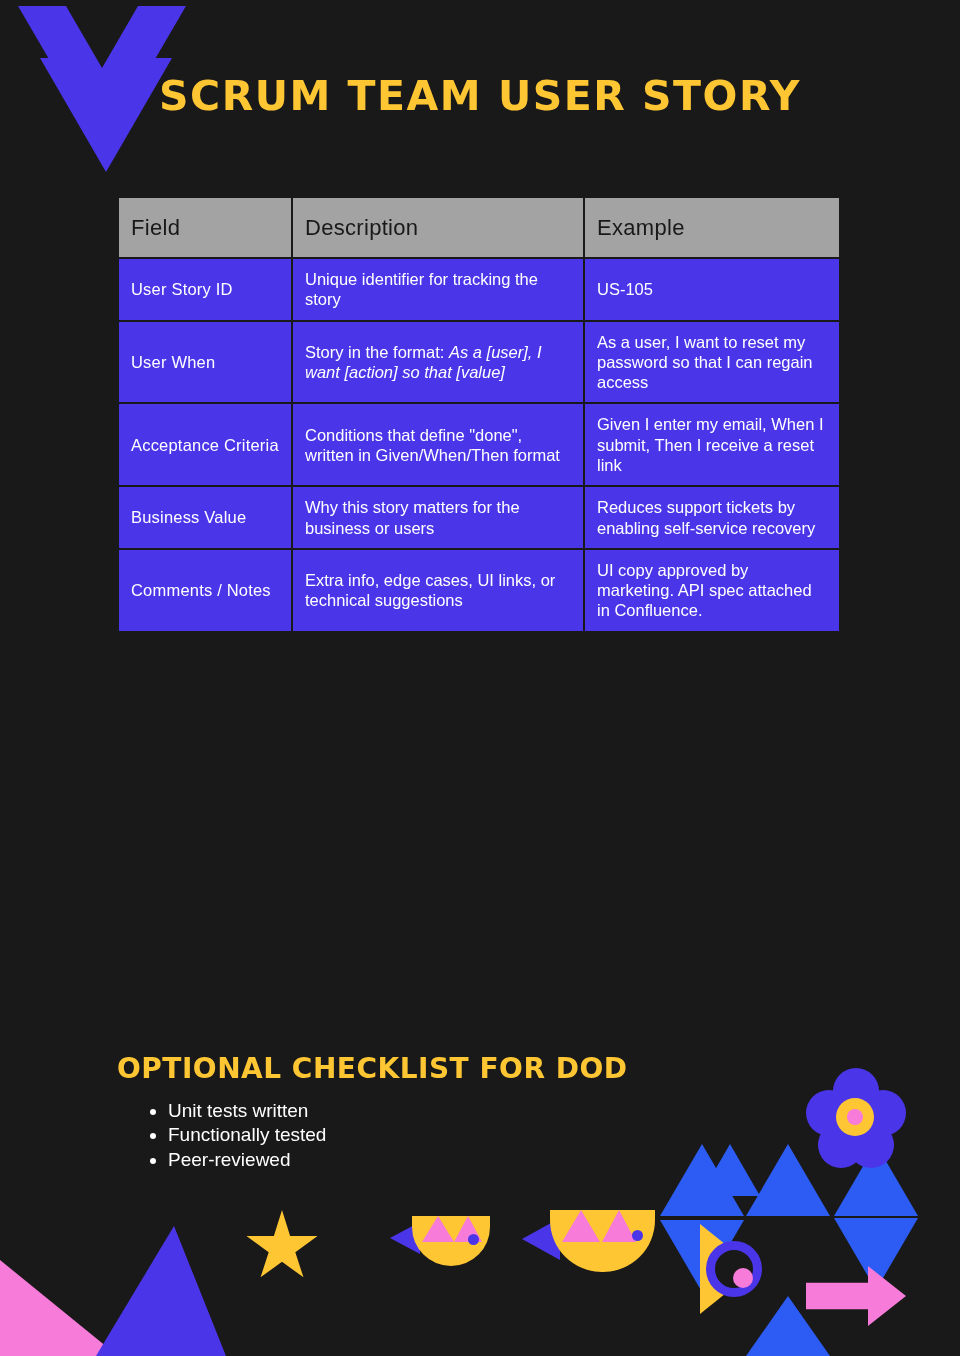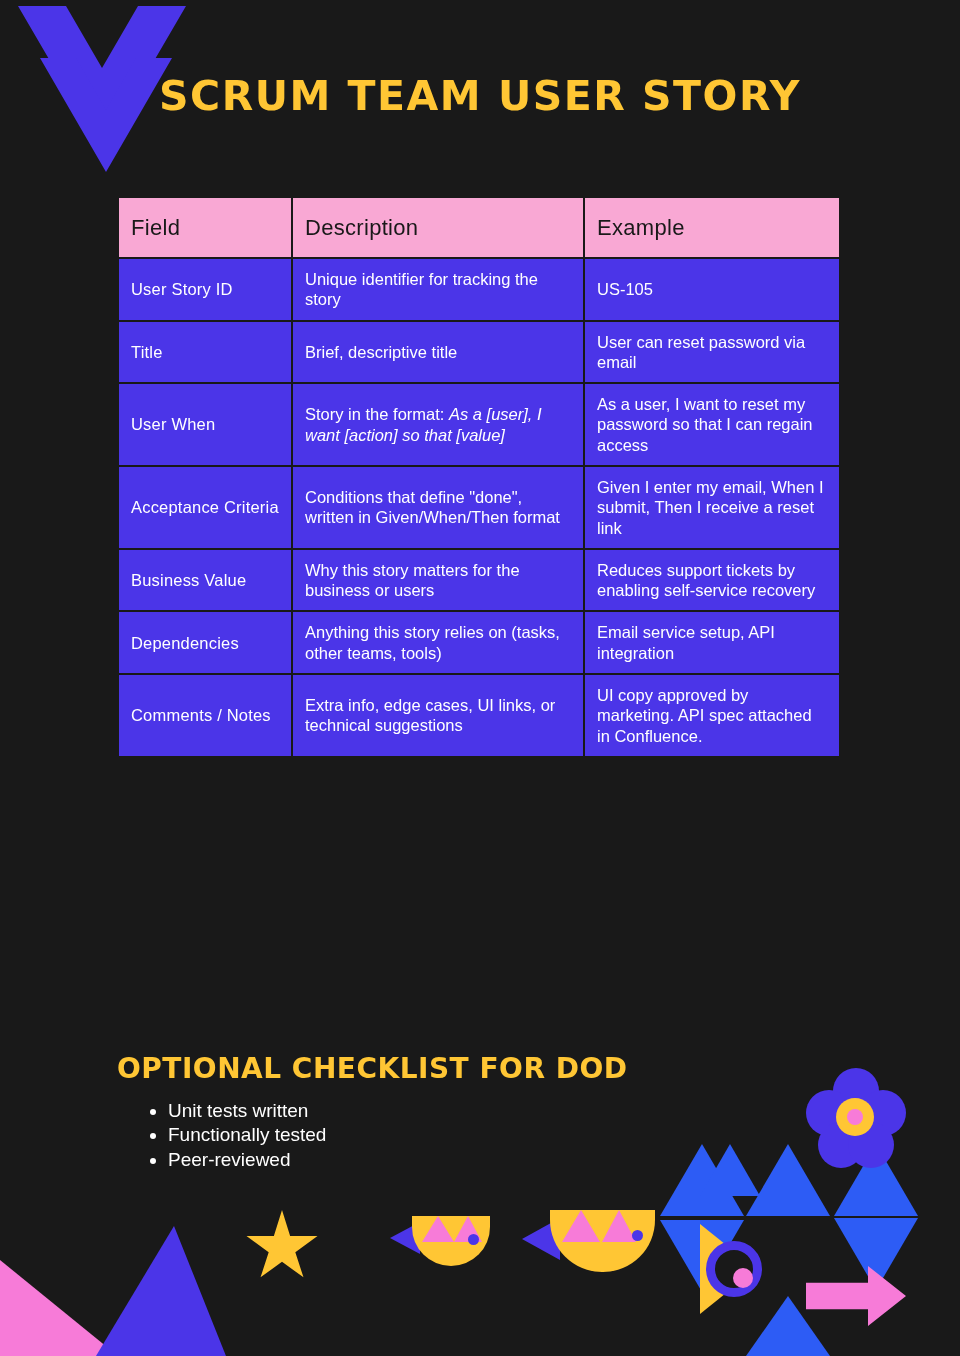--- a/index.html
+++ b/index.html
@@ -52,21 +52,21 @@
     vertical-align: middle;
     padding: 10px 12px;
     font-size: 16.5px;
     line-height: 1.23;
     color: #ffffff;
     background: #4b35e8;
     text-align: left;
     font-weight: normal;
   }
   .table th {
-    background: #f9a8d4;
+    background: #a3a3a3;
     color: #191919;
     font-size: 22px;
     font-weight: 500;
     padding: 16px 12px;
     letter-spacing: .3px;
   }
   .col-field { width: 172px; }
   .col-desc  { width: 290px; }
   .col-ex    { width: 254px; }
 
@@ -219,43 +219,33 @@
       <th>Example</th>
     </tr>
   </thead>
   <tbody>
     <tr>
       <td class="c-field">User Story ID</td>
       <td class="c-desc">Unique identifier for tracking the story</td>
       <td class="c-ex">US-105</td>
     </tr>
     <tr>
-      <td class="c-field">Title</td>
-      <td class="c-desc">Brief, descriptive title</td>
-      <td class="c-ex">User can reset password via email</td>
-    </tr>
-    <tr>
       <td class="c-field">User When</td>
       <td class="c-desc"><span>Story in the format: </span><span class="ital">As a [user], I want [action] so that [value]</span></td>
       <td class="c-ex">As a user, I want to reset my password so that I can regain access</td>
     </tr>
     <tr>
       <td class="c-field">Acceptance Criteria</td>
       <td class="c-desc">Conditions that define "done", written in Given/When/Then format</td>
       <td class="c-ex">Given I enter my email, When I submit, Then I receive a reset link</td>
     </tr>
     <tr>
       <td class="c-field">Business Value</td>
       <td class="c-desc">Why this story matters for the business or users</td>
       <td class="c-ex">Reduces support tickets by enabling self-service recovery</td>
-    </tr>
-    <tr>
-      <td class="c-field">Dependencies</td>
-      <td class="c-desc">Anything this story relies on (tasks, other teams, tools)</td>
-      <td class="c-ex">Email service setup, API integration</td>
     </tr>
     <tr>
       <td class="c-field">Comments / Notes</td>
       <td class="c-desc">Extra info, edge cases, UI links, or technical suggestions</td>
       <td class="c-ex">UI copy approved by marketing. API spec attached in Confluence.</td>
     </tr>
   </tbody>
 </table>
 
 <div class="checklist-title">OPTIONAL CHECKLIST FOR DOD</div>

